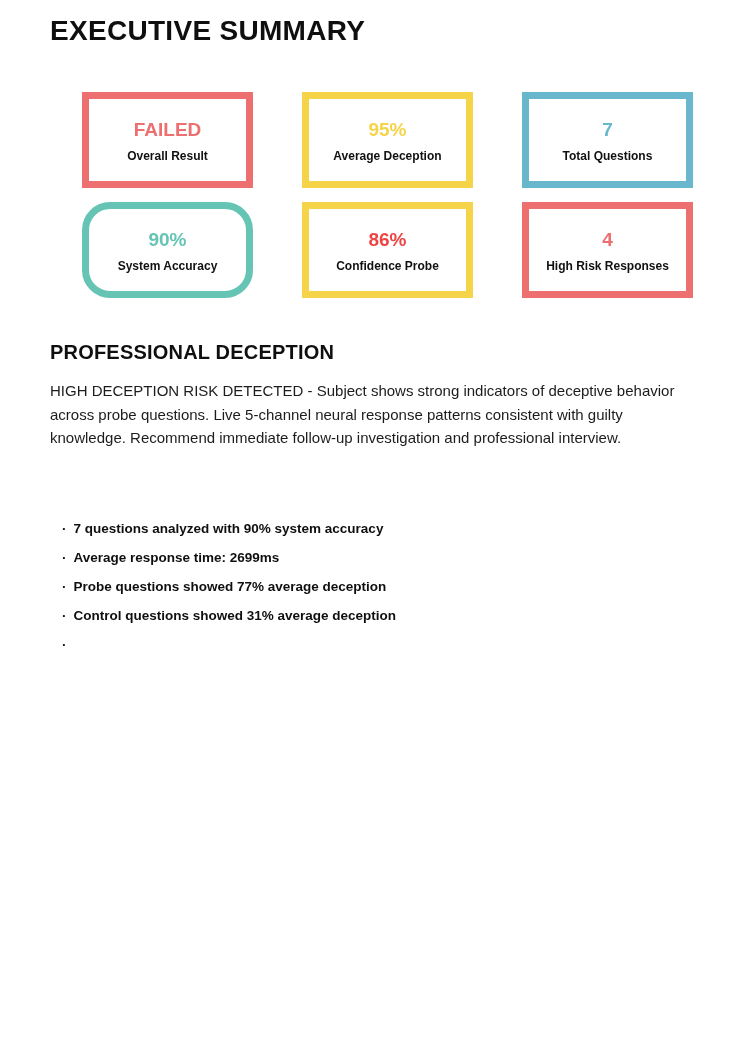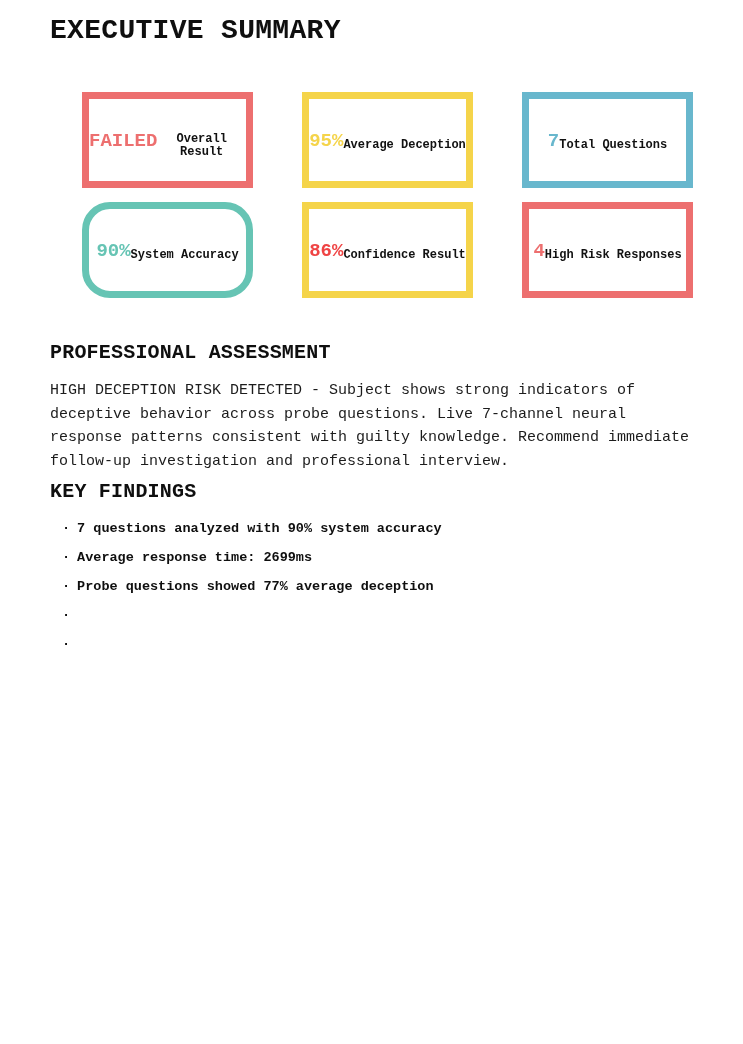--- a/index.html
+++ b/index.html
@@ -5,21 +5,21 @@
   html, body {
     margin: 0;
     padding: 0;
     background: #ffffff;
   }
   .page {
     position: relative;
     width: 743px;
     height: 752px;
     background: #ffffff;
-    font-family: Liberation Mono, monospace;
+    font-family: Liberation Sans, sans-serif;
     color: #111111;
     overflow: hidden;
   }
   .doc-title {
     position: absolute;
     left: 50px;
     top: 15px;
     font-size: 28px;
     font-weight: bold;
     letter-spacing: 0.3px;
@@ -33,21 +33,21 @@
     grid-template-columns: repeat(3, 206px);
     grid-auto-rows: 96px;
     column-gap: 14px;
     row-gap: 14px;
   }
   .card {
     box-sizing: border-box;
     border: 7px solid #cccccc;
     background: #ffffff;
     display: flex;
-    flex-direction: row;
+    flex-direction: column;
     align-items: center;
     justify-content: center;
     text-align: center;
     padding-top: 2px;
     margin-left: 35px;
   }
   .card-value {
     font-size: 19px;
     font-weight: bold;
     line-height: 22px;
@@ -129,55 +129,55 @@
       <div class="card-label">Total Questions</div>
     </div>
 
     <div class="card" style="border-color: rgb(102, 196, 180); border-radius: 28px;">
       <div class="card-value" style="color: rgb(102, 196, 180);">90%</div>
       <div class="card-label">System Accuracy</div>
     </div>
 
     <div class="card" style="border-color: rgb(245, 212, 74);">
       <div class="card-value" style="color: #ef4444;">86%</div>
-      <div class="card-label">Confidence Result</div>
+      <div class="card-label">Confidence Probe</div>
     </div>
 
     <div class="card" style="border-color: rgb(237, 111, 111);">
       <div class="card-value" style="color: rgb(237, 111, 111);">4</div>
       <div class="card-label">High Risk Responses</div>
     </div>
 
   </div>
 
-  <div class="section-heading heading-assessment">PROFESSIONAL ASSESSMENT</div>
+  <div class="section-heading heading-assessment">PROFESSIONAL DECEPTION</div>
 
-  <div class="assessment-body">HIGH DECEPTION RISK DETECTED - Subject shows strong indicators of deceptive behavior across probe questions. Live 7-channel neural response patterns consistent with guilty knowledge. Recommend immediate follow-up investigation and professional interview.</div>
+  <div class="assessment-body">HIGH DECEPTION RISK DETECTED - Subject shows strong indicators of deceptive behavior across probe questions. Live 5-channel neural response patterns consistent with guilty knowledge. Recommend immediate follow-up investigation and professional interview.</div>
 
-  <div class="section-heading heading-findings">KEY FINDINGS</div>
 
   <div class="findings-list">
 
     <div class="finding">
       <span class="dot">·</span>
       <span>7 questions analyzed with 90% system accuracy</span>
     </div>
 
     <div class="finding">
       <span class="dot">·</span>
       <span>Average response time: 2699ms</span>
     </div>
 
     <div class="finding">
       <span class="dot">·</span>
       <span>Probe questions showed 77% average deception</span>
     </div>
 
     <div class="finding">
       <span class="dot">·</span>
+      <span>Control questions showed 31% average deception</span>
     </div>
 
     <div class="finding">
       <span class="dot">·</span>
     </div>
 
   </div>
 
   <div class="page-footer">Page 2 of 4</div>
 

